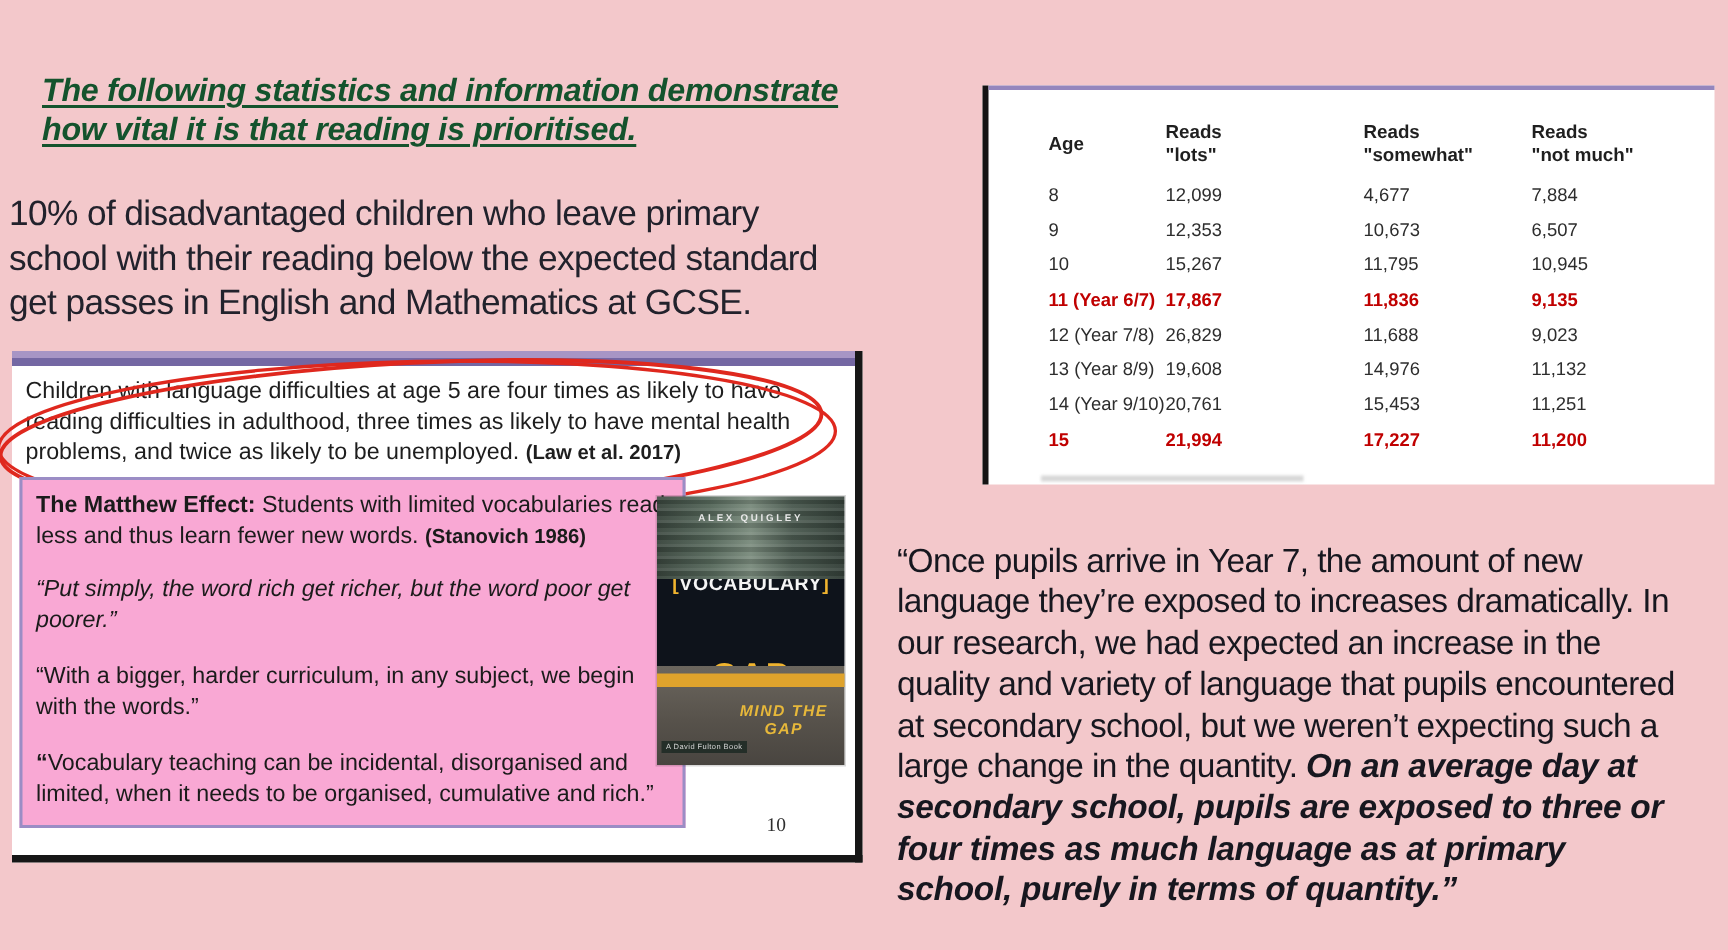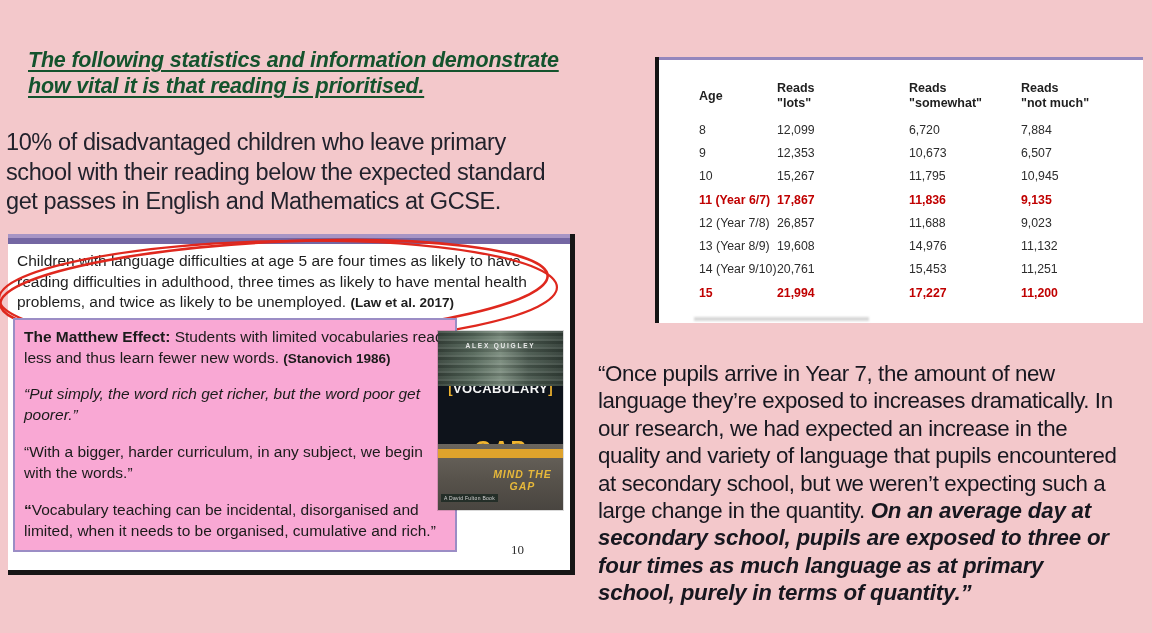--- a/index.html
+++ b/index.html
@@ -208,21 +208,21 @@
       <span>Reads
 "lots"</span>
       <span>Reads
 "somewhat"</span>
       <span>Reads
 "not much"</span>
     </div>
     <div class="rt-row">
       <span>8</span>
       <span>12,099</span>
-      <span>6,720</span>
+      <span>4,677</span>
       <span>7,884</span>
     </div>
     <div class="rt-row">
       <span>9</span>
       <span>12,353</span>
       <span>10,673</span>
       <span>6,507</span>
     </div>
     <div class="rt-row">
       <span>10</span>
@@ -231,21 +231,21 @@
       <span>10,945</span>
     </div>
     <div class="rt-row hl">
       <span>11 (Year 6/7)</span>
       <span>17,867</span>
       <span>11,836</span>
       <span>9,135</span>
     </div>
     <div class="rt-row">
       <span>12 (Year 7/8)</span>
-      <span>26,857</span>
+      <span>26,829</span>
       <span>11,688</span>
       <span>9,023</span>
     </div>
     <div class="rt-row">
       <span>13 (Year 8/9)</span>
       <span>19,608</span>
       <span>14,976</span>
       <span>11,132</span>
     </div>
     <div class="rt-row">

